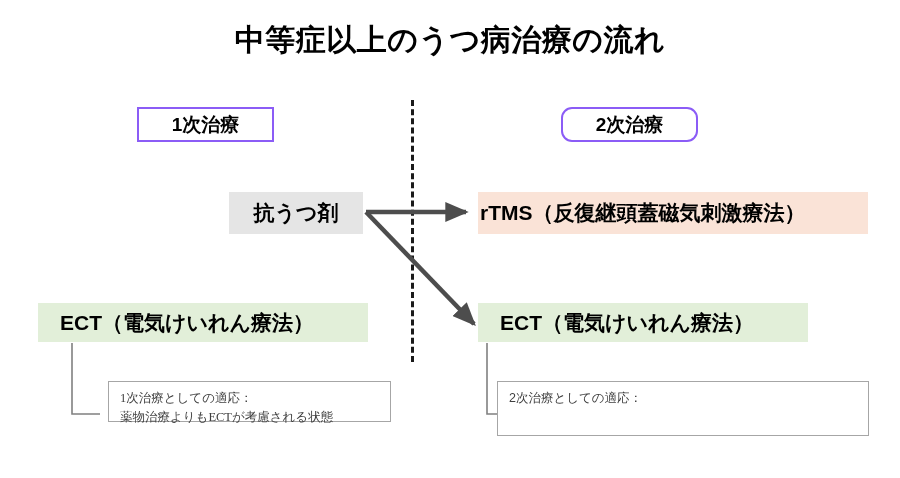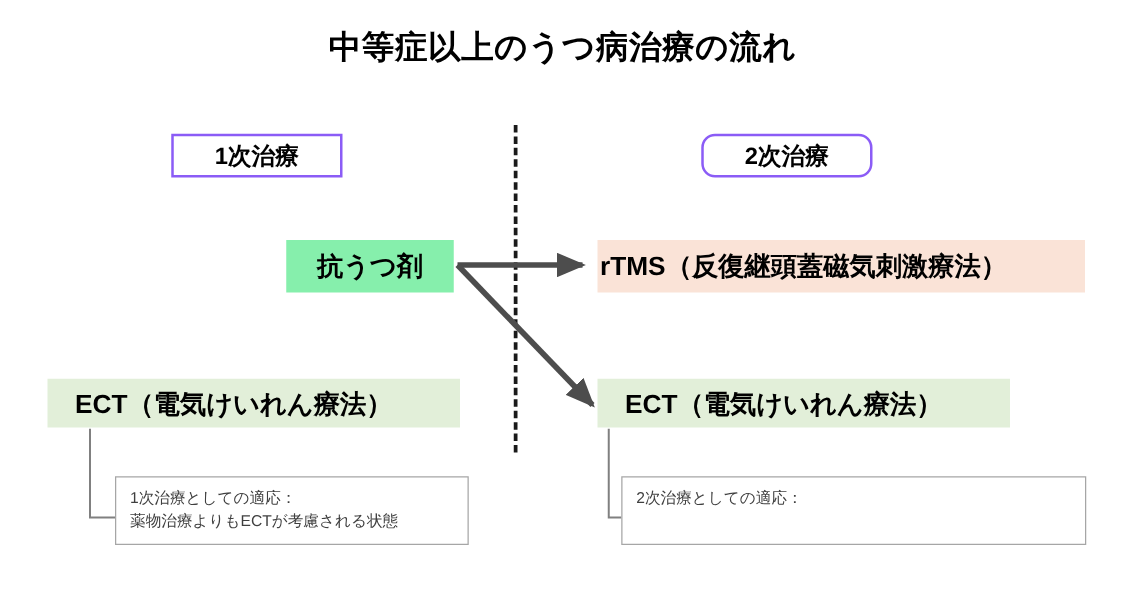--- a/index.html
+++ b/index.html
@@ -20,21 +20,21 @@
     overflow: hidden;
   }
 
   
   .title {
     position: absolute;
     left: 0;
     top: 20px;
     width: 900px;
     text-align: center;
-    font-size: 26px;
+    font-size: 30px;
     font-weight: bold;
     letter-spacing: 0.5px;
     color: #000000;
     white-space: nowrap;
   }
 
   
   .phase-label {
     position: absolute;
     border: 2px solid #8b5cf6;
@@ -55,21 +55,21 @@
   .tbox {
     position: absolute;
     display: flex;
     align-items: center;
     box-sizing: border-box;
     white-space: nowrap;
     color: #000000;
   }
   #box-antidepressant {
     left: 229px; top: 192px; width: 134px; height: 42px;
-    background: #86efac;
+    background: #e5e5e5;
     justify-content: center;
     font-size: 21px;
     font-weight: bold;
   }
   #box-rtms {
     left: 478px; top: 192px; width: 390px; height: 42px;
     background: #fae3d7;
     padding-left: 2px;
     font-size: 21px;
     font-weight: bold;
@@ -114,21 +114,21 @@
     position: absolute;
     border: 1px solid #a6a6a6;
     background: #ffffff;
     box-sizing: border-box;
     padding: 7px 10px 6px 11px;
     font-size: 12.5px;
     line-height: 1.55;
     color: #3f3f3f;
     white-space: nowrap;
   }
-  #note-primary   { left: 92px;  top: 381px; width: 283px; height: 55px; }
+  #note-primary   { left: 108px;  top: 381px; width: 283px; height: 41px; font-family: Liberation Serif, serif; }
   #note-secondary { left: 497px; top: 381px; width: 372px; height: 55px; }
   .note-line { display: block; }
 </style>
 </head>
 <body>
 
 <div id="slide">
 
   <div class="title">中等症以上のうつ病治療の流れ</div>
 

